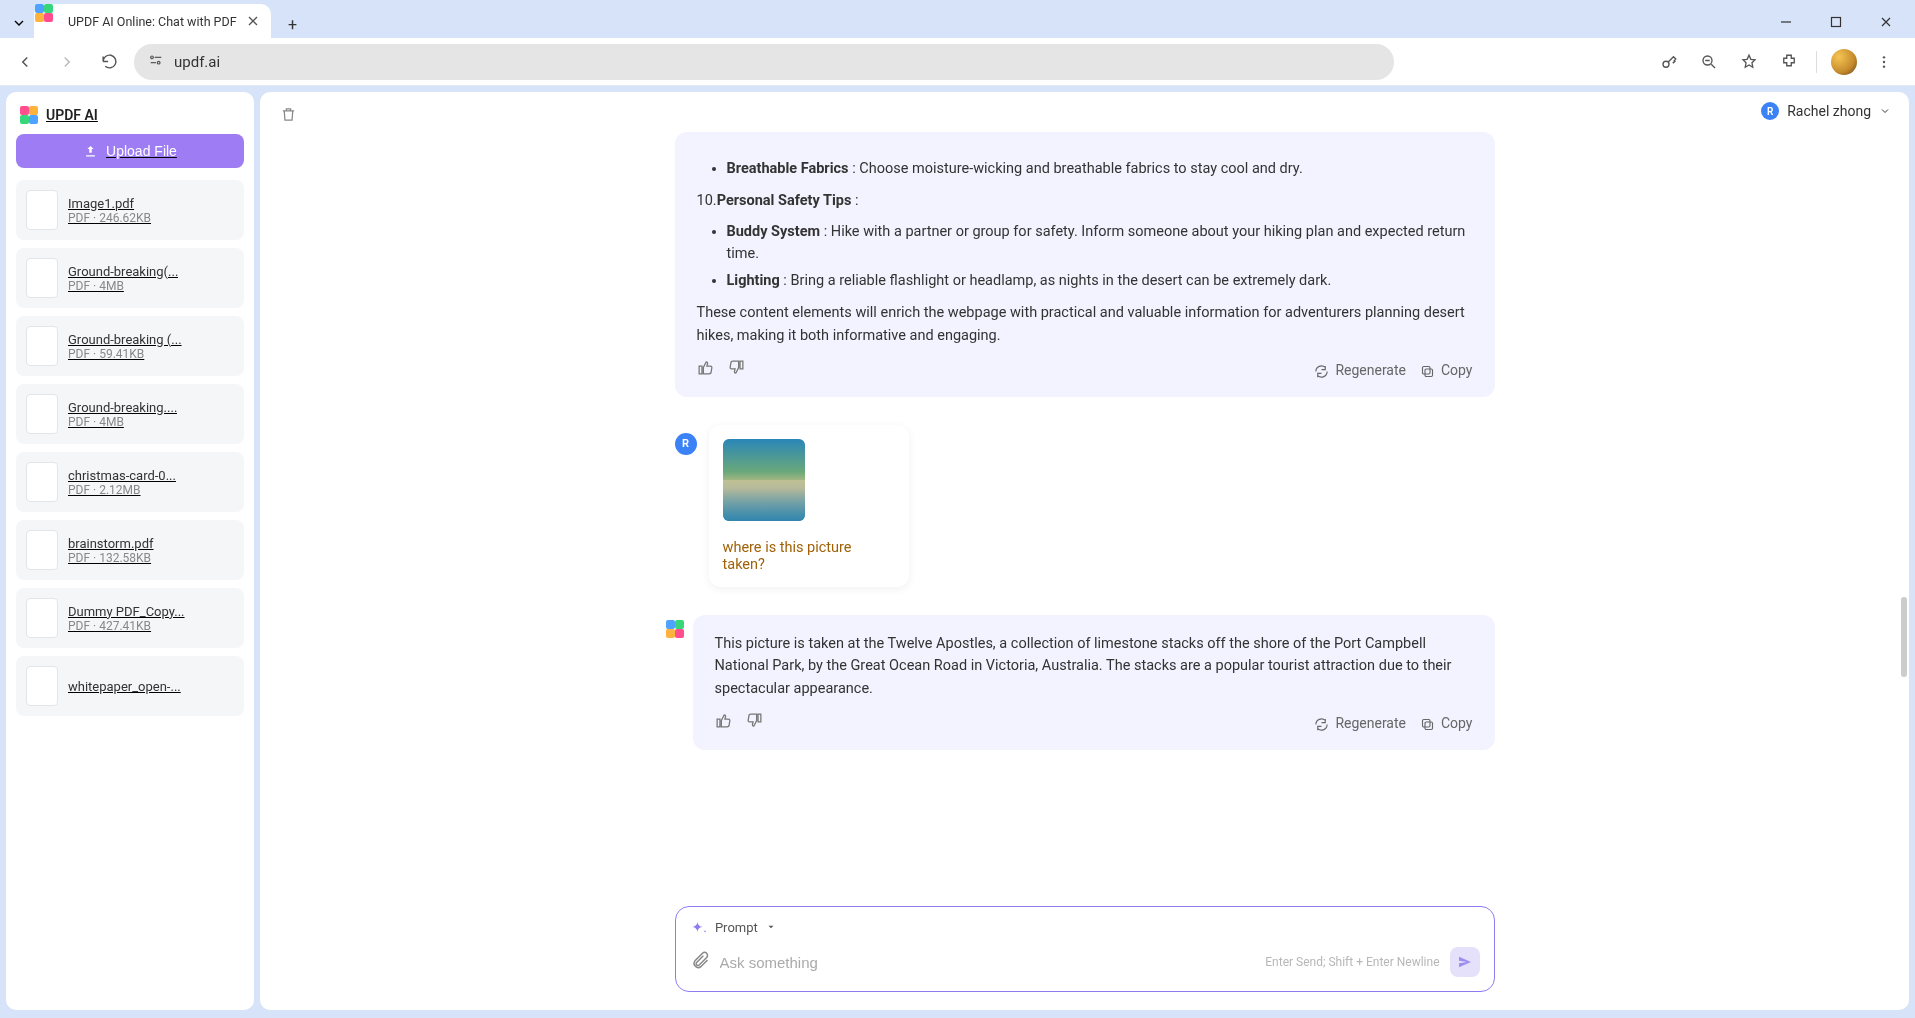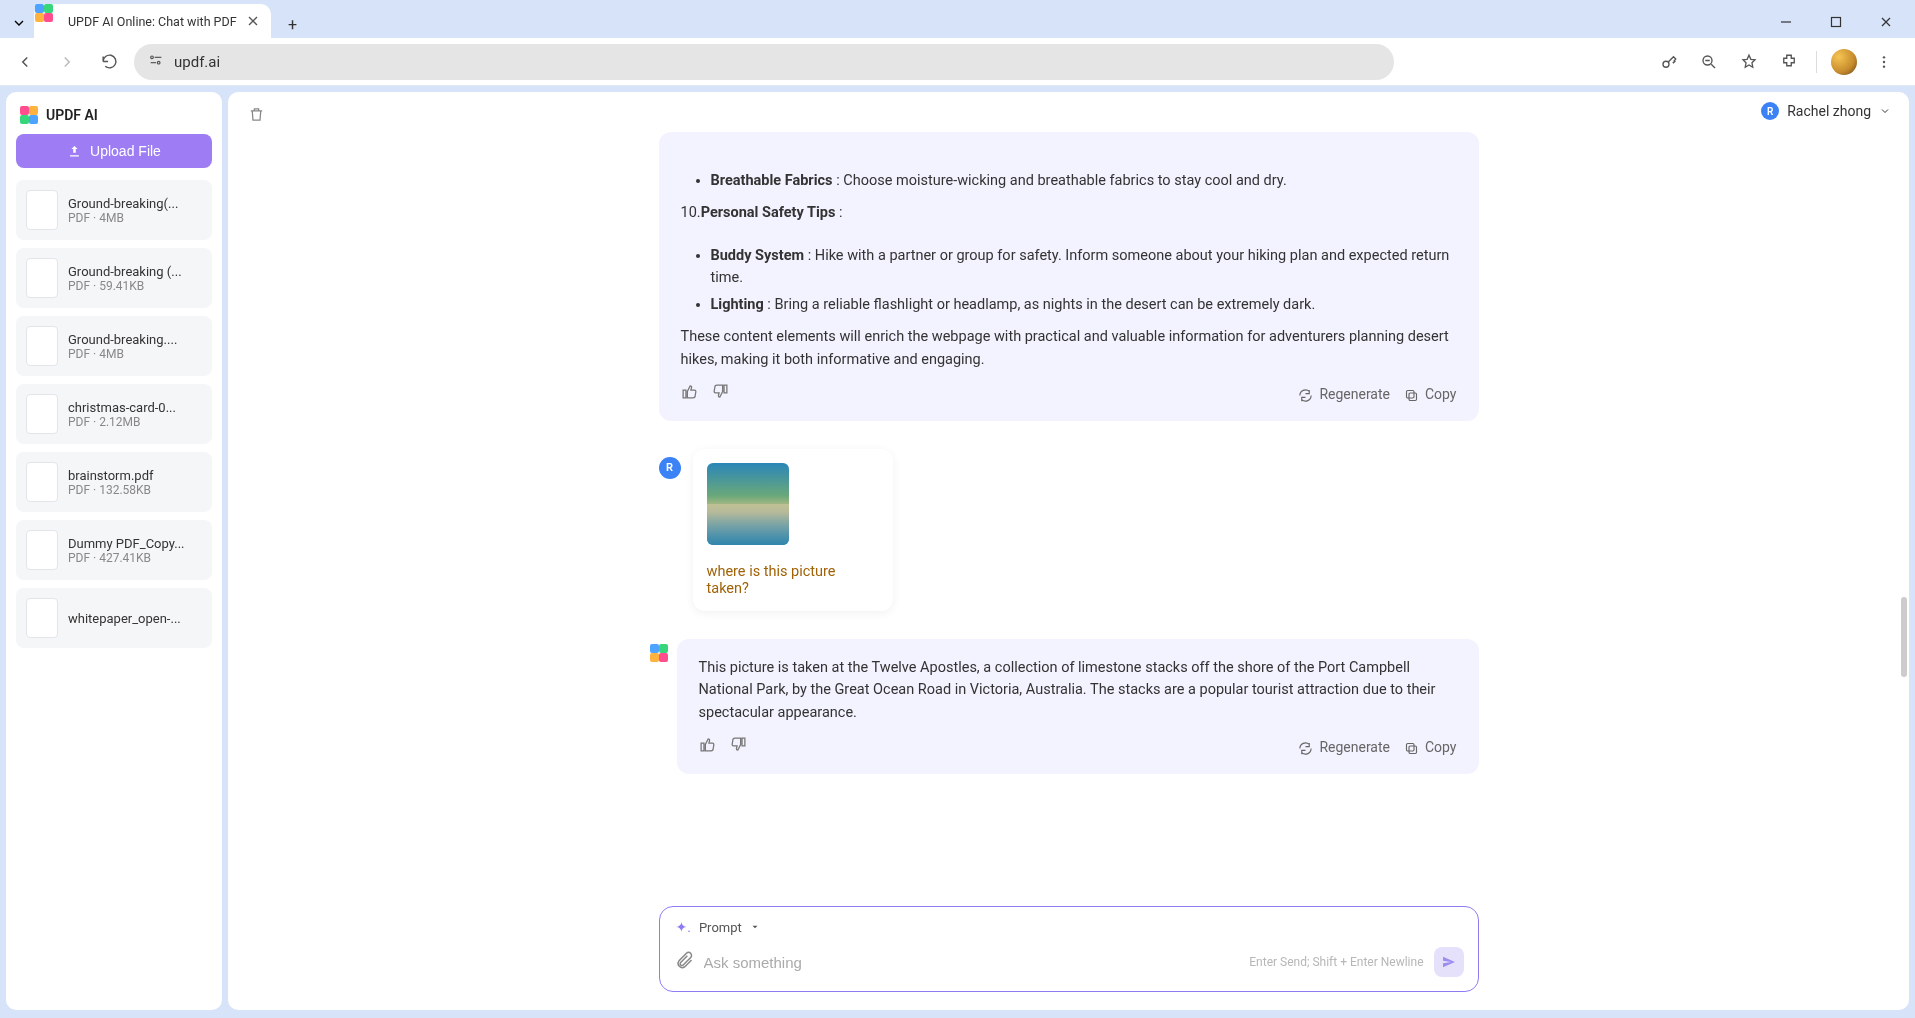--- a/index.html
+++ b/index.html
@@ -21,41 +21,41 @@
   .nav-btn.disabled { color:#bbb; }
   .omnibox { flex:1; max-width:1260px; height:36px; background:#e5e5e5; border-radius:18px; display:flex; align-items:center; padding:0 14px; gap:10px; color:#333; font-size:15px; }
   .omnibox .site-lock { color:#555; }
   .toolbar-right { margin-left:auto; display:flex; align-items:center; gap:6px; padding-right:6px; }
   .tb-icon { width:34px; height:34px; display:flex; align-items:center; justify-content:center; cursor:pointer; color:#555; }
   .profile-avatar { width:26px; height:26px; border-radius:50%; background: radial-gradient(circle at 30% 30%, #f6c453, #c68b2c 60%, #5e3d1c); }
 
   
   .app { display:flex; height: calc(1018px - 88px); padding:6px; gap:6px; }
 
-  .sidebar { width:216px; background:#fff; border-radius:10px; padding:10px; display:flex; flex-direction:column; overflow:hidden; }
+  .sidebar { width:248px; background:#fff; border-radius:10px; padding:10px; display:flex; flex-direction:column; overflow:hidden;text-decoration:underline; }
   .sidebar-header { display:flex; align-items:center; gap:8px; font-weight:600; font-size:14px; color:#222; padding:4px 4px 10px; }
   .upload-btn { background:#9d7cf4; color:#fff; border:none; border-radius:8px; height:34px; font-size:14px; font-weight:500; display:flex; align-items:center; justify-content:center; gap:8px; cursor:pointer; width:100%; }
   .file-list { margin-top:12px; display:flex; flex-direction:column; gap:8px; overflow-y:auto; }
   .file-item { background:#f5f6f8; border-radius:8px; padding:10px 10px; display:flex; gap:10px; align-items:center; cursor:pointer; overflow:hidden; }
   .file-thumb { width:32px; height:40px; background:#fff; border:1px solid #e3e5ea; border-radius:4px; flex-shrink:0; }
   .file-info { display:flex; flex-direction:column; overflow:hidden; }
   .file-name { font-size:13px; color:#333; white-space:nowrap; overflow:hidden; text-overflow:ellipsis; max-width:140px;}
   .file-meta { font-size:12px; color:#888; }
 
   
   .main { flex:1; background:#fff; border-radius:10px; position:relative; overflow:hidden; display:flex; flex-direction:column; }
   .main-header { position:absolute; top:10px; right:18px; display:flex; align-items:center; gap:8px; font-size:14px; color:#333; }
   .main-header .avatar-small { width:18px; height:18px; border-radius:50%; background:#3b82f6; color:#fff; display:flex; align-items:center; justify-content:center; font-size:10px; font-weight:600; }
   .delete-btn { position:absolute; top:10px; left:16px; width:24px; height:24px; display:flex; align-items:center; justify-content:center; cursor:pointer; color:#888; }
 
   .chat-scroll { flex:1; overflow-y:auto; padding: 40px 24px 10px; display:flex; flex-direction:column; align-items:center; }
   .chat-inner { width:820px; }
 
   .ai-msg { background:#f3f2ff; border-radius:12px; padding:18px 22px 14px; margin-bottom:28px; font-size:14.5px; line-height:1.55; color:#333; }
-  .ai-msg ul { padding-left: 30px; margin: 20px 0 10px; }
+  .ai-msg ul { padding-left: 30px; margin: 8px 0 10px; }
   .ai-msg li { margin: 4px 0; }
   .ai-msg .num-line { margin-top:6px; }
   .ai-msg strong { font-weight:700; }
   .ai-actions { display:flex; align-items:center; gap:14px; margin-top:12px; color:#666; font-size:14px;}
   .ai-actions .spacer { flex:1; }
   .action-link { display:flex; align-items:center; gap:6px; cursor:pointer;justify-content:flex-end; }
 
   .user-row { display:flex; gap:12px; margin: 14px 0 28px; }
   .user-avatar { width:22px; height:22px; border-radius:50%; background:#3b82f6; color:#fff; display:flex; align-items:center; justify-content:center; font-size:11px; font-weight:600; flex-shrink:0; margin-top:8px;}
   .user-msg { background:#fff; box-shadow:0 2px 10px rgba(0,0,0,0.06); border-radius:12px; padding:14px; max-width:200px; font-size:14.5px; color:#a16207; }
@@ -204,20 +204,27 @@
         </span>
       <span>UPDF AI</span>
     </div>
     <button class="upload-btn">
       <svg width="15" height="15" viewBox="0 0 24 24" fill="currentColor">
           <path d="M12 3l5 5h-3v6h-4V8H7l5-5zM5 18h14v2H5z"></path>
         </svg>
       <span>Upload File</span>
     </button>
     <div class="file-list" id="file-list">
+        <div class="file-item">
+          <div class="file-thumb"></div>
+          <div class="file-info">
+            <div class="file-name">Image1.pdf</div>
+            <div class="file-meta">PDF · 246.62KB</div>
+          </div>
+        </div>
         <div class="file-item">
           <div class="file-thumb"></div>
           <div class="file-info">
             <div class="file-name">Ground-breaking(...</div>
             <div class="file-meta">PDF · 4MB</div>
           </div>
         </div>
         <div class="file-item">
           <div class="file-thumb"></div>
           <div class="file-info">

